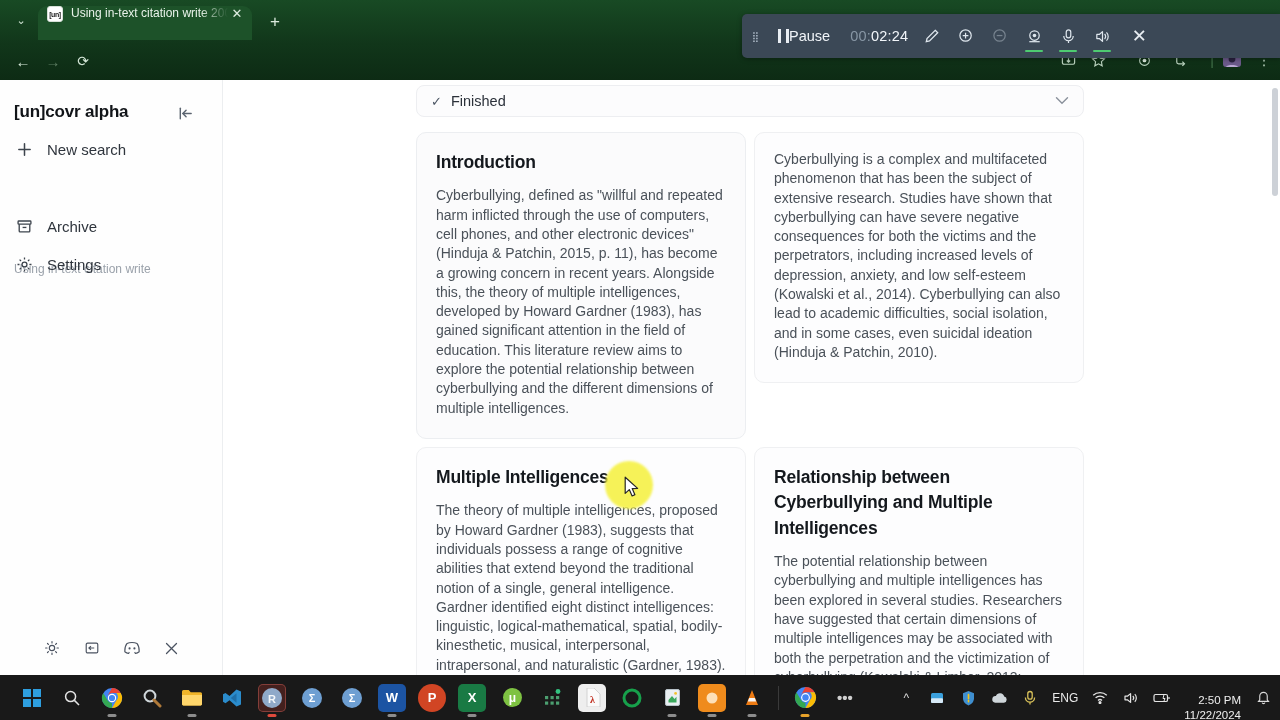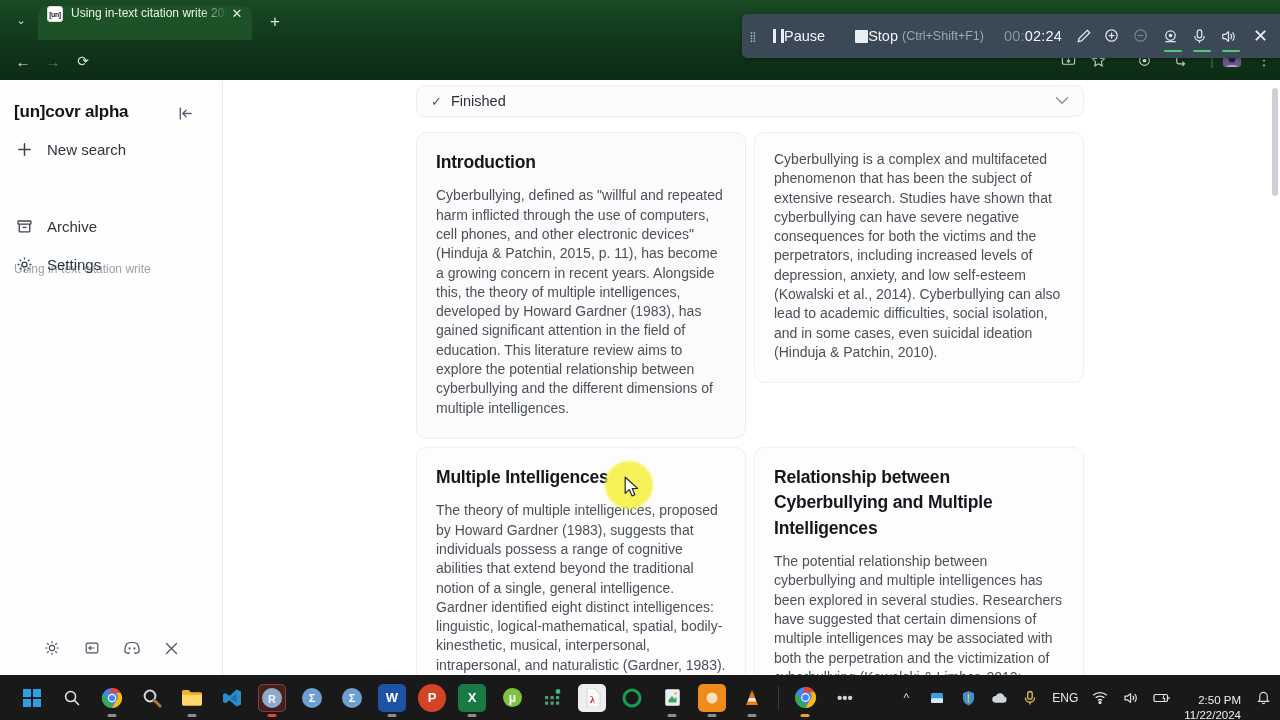--- a/index.html
+++ b/index.html
@@ -280,25 +280,20 @@
     </div>
 
     <div class="rec-bar">
       <div class="rec-grip">⣿</div>
 
       <div class="rec-item">
         <span class="rec-pause-glyph"></span>
         <span class="rec-label">Pause</span>
       </div>
 
-      <div class="rec-item" style="margin-left:14px">
-        <span class="rec-stop-glyph"></span>
-        <span class="rec-label">Stop</span>
-        <span class="rec-sub">(Ctrl+Shift+F1)</span>
-      </div>
 
       <div class="rec-timer"><span class="dim">00:</span><span>02:24</span></div>
 
       <div class="rec-tool" style="margin-left:10px">
         <svg width="16" height="16" viewBox="0 0 16 16" fill="none" stroke="#dfe7ee" stroke-width="1.3">
           <path d="M11.2 2.3l2.5 2.5L5.5 13l-3.2.7.7-3.2z"></path>
         </svg>
       </div>
       <div class="rec-tool">
         <svg width="17" height="17" viewBox="0 0 18 18" fill="none" stroke="#dfe7ee" stroke-width="1.3">

